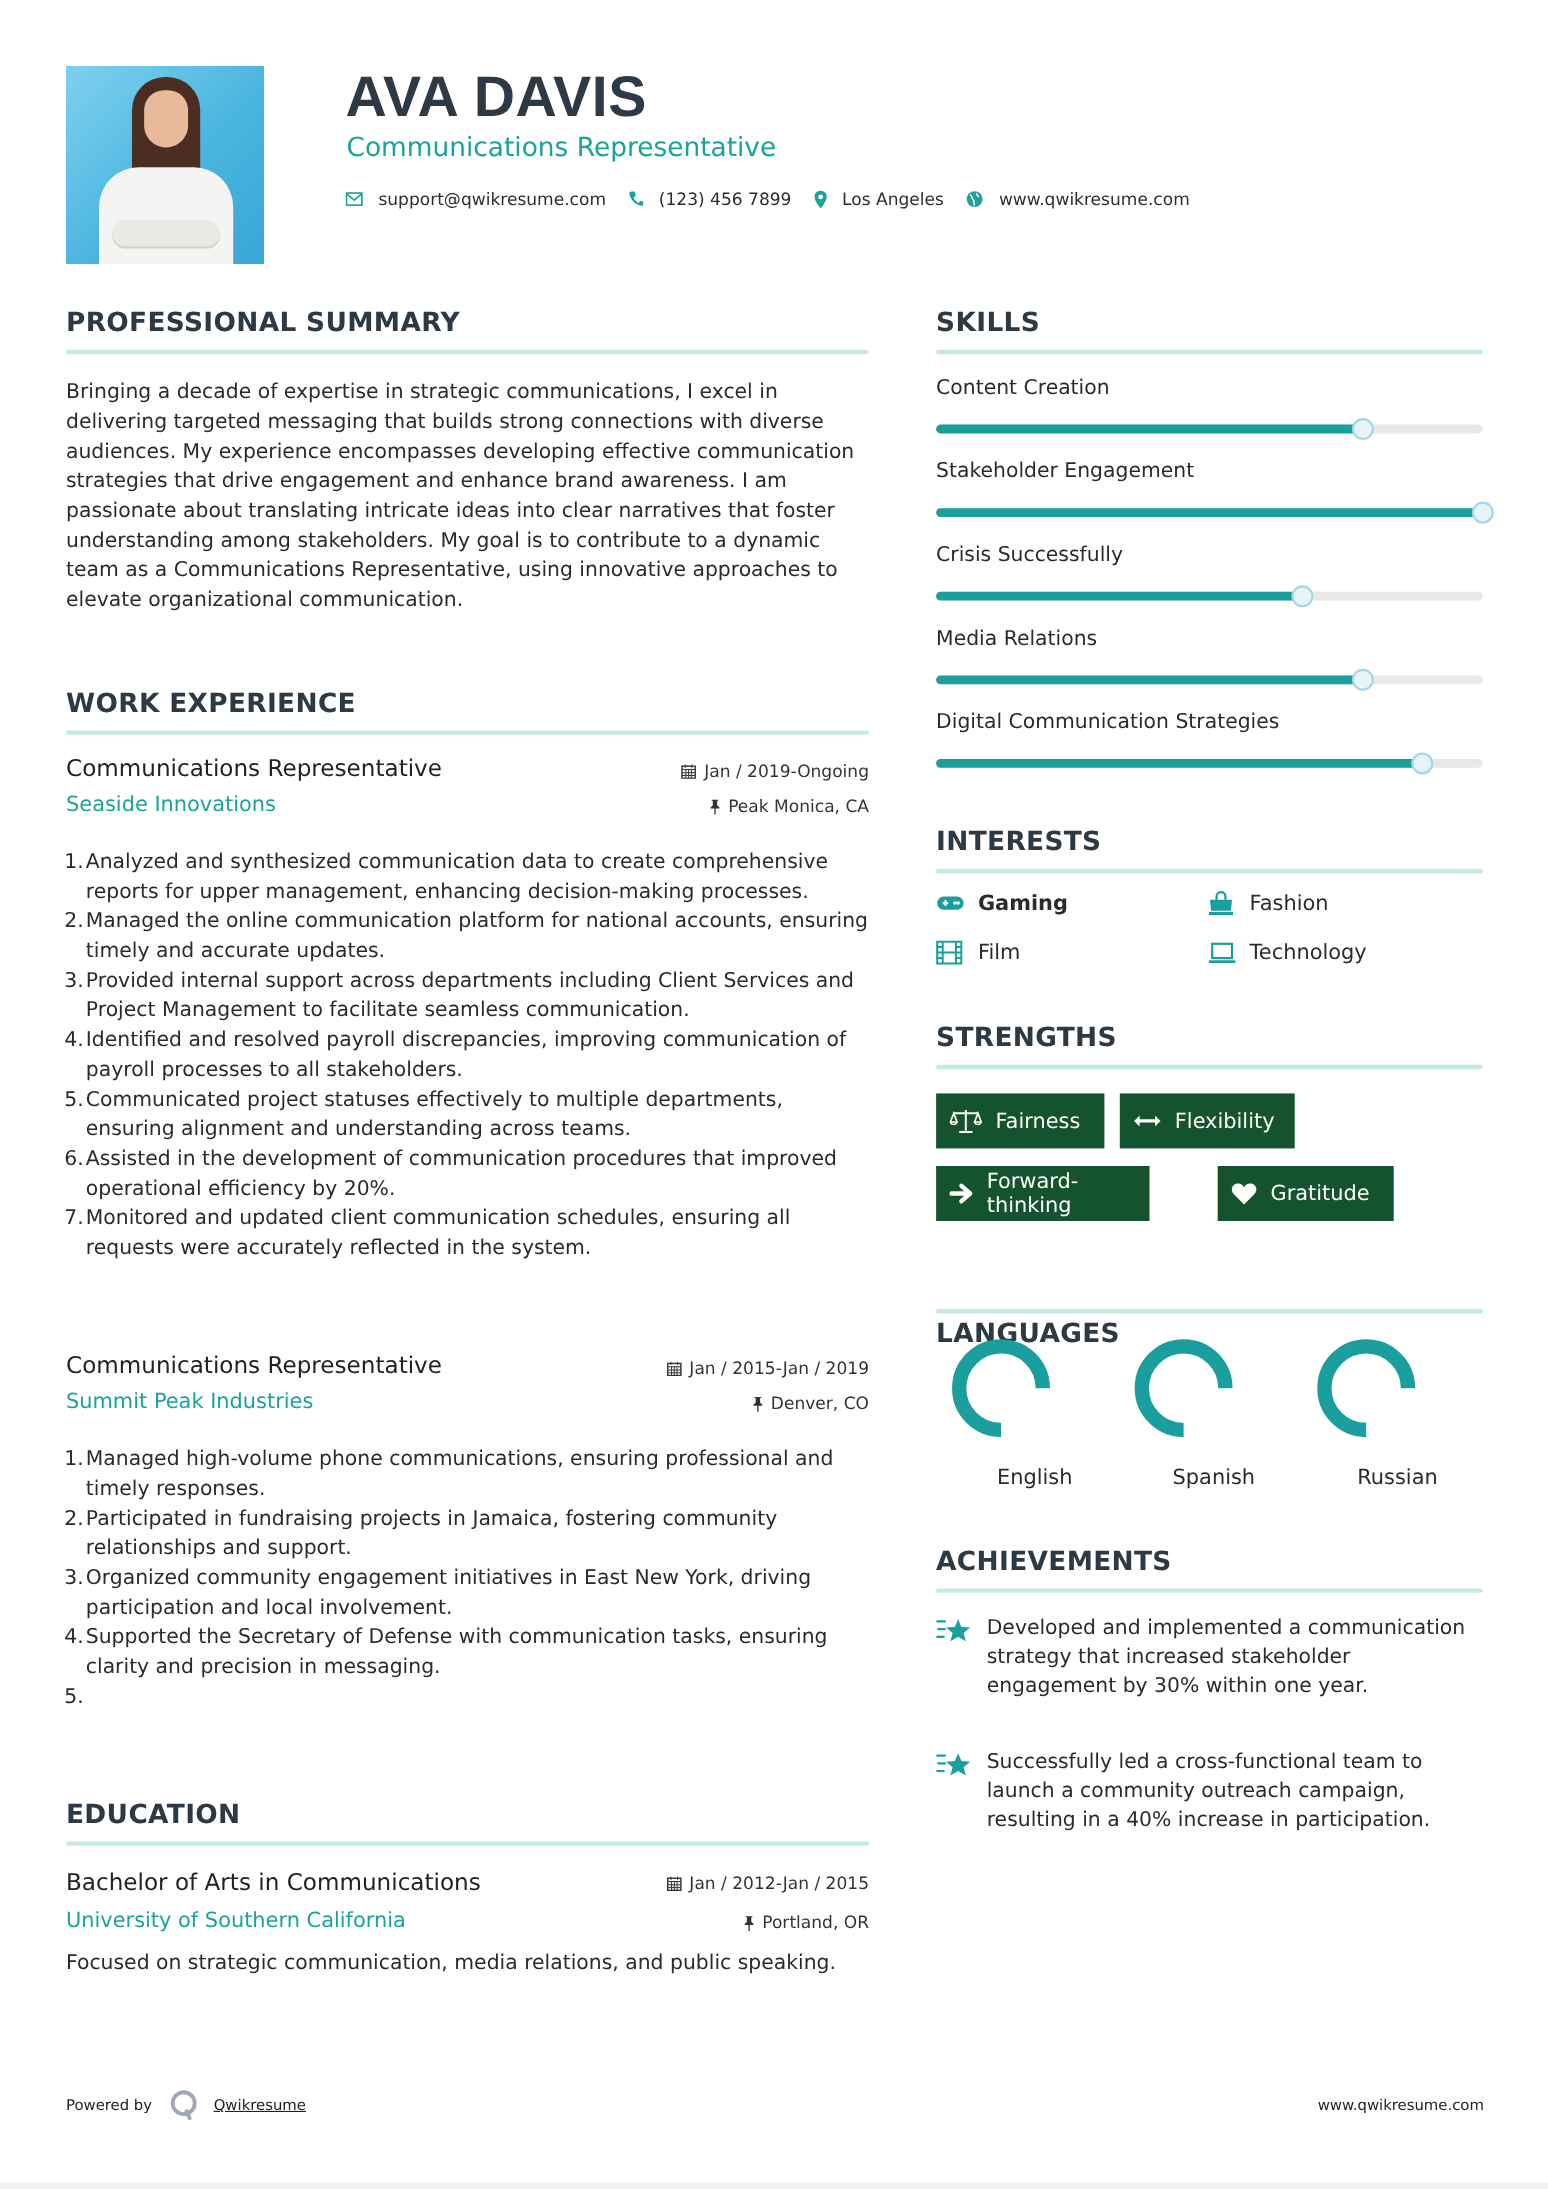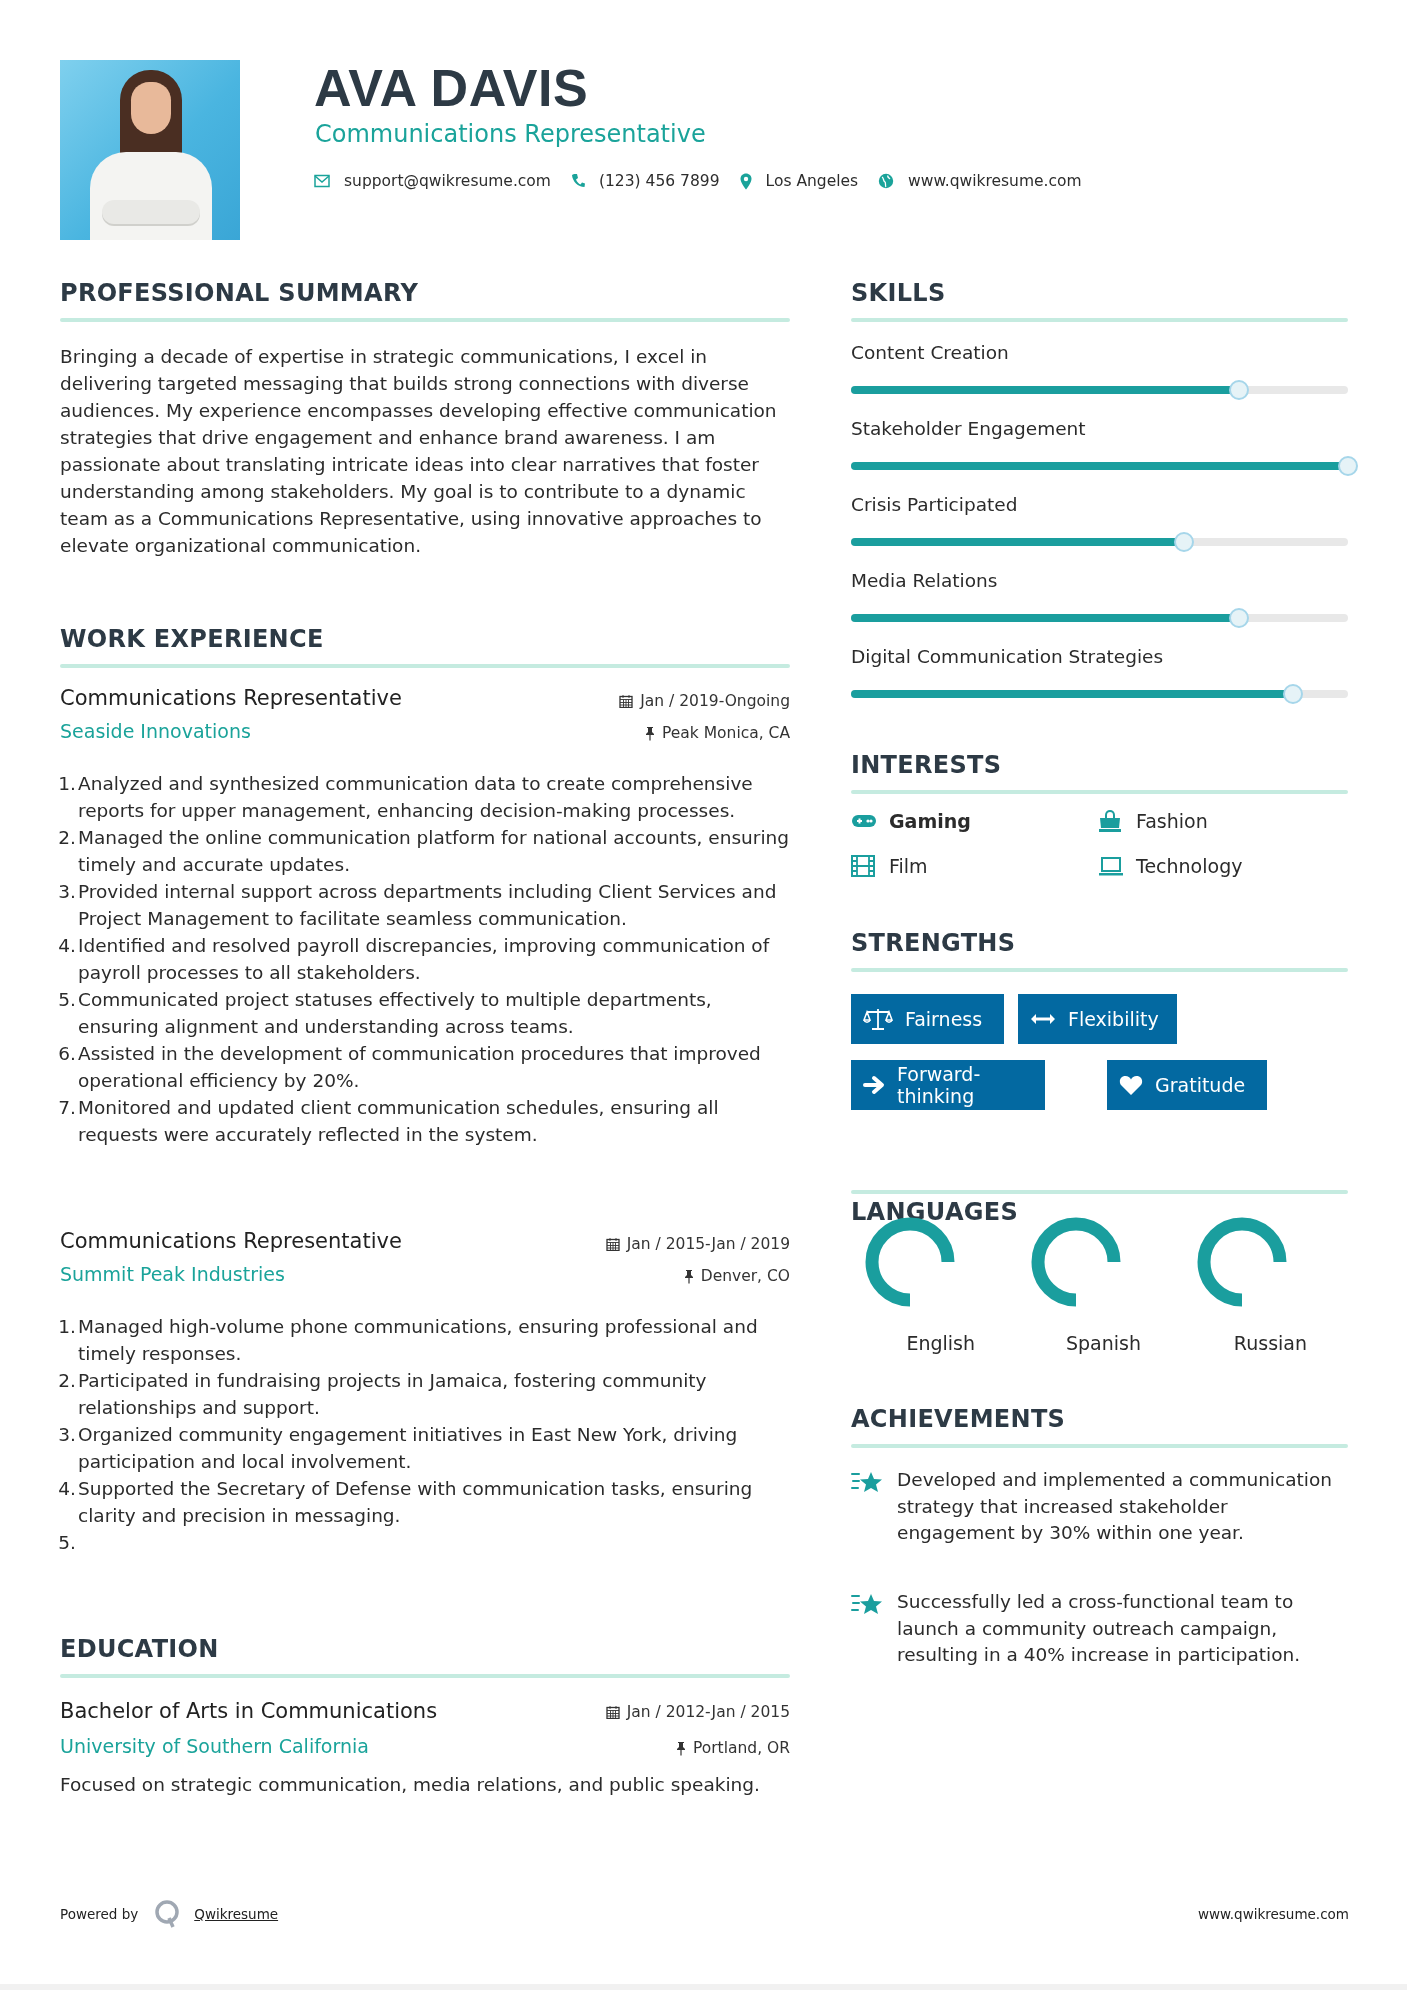--- a/index.html
+++ b/index.html
@@ -42,21 +42,21 @@
   .skill-label { font-size: 18.5px; color: #2b2b2b; line-height: 26px; }
   .track { height: 8px; background: #e8e8e8; border-radius: 4px; position: relative; width: 497px; }
   .fill { position: absolute; left: 0; top: 0; height: 8px; background: #1a9e9e; border-radius: 4px; }
   .knob { position: absolute; top: -6px; width: 20px; height: 20px; margin-left: -10px; border-radius: 50%; background: #e6f3f7; border: 2.5px solid #a6d6ea; }
 
   
   .int-item { display: flex; align-items: center; font-size: 19px; color: #2b2b2b; }
   .int-item .ii { color: #1a9e9e; width: 28px; margin-right: 10px; display: inline-flex; }
 
   
-  .badge { position: absolute; height: 50px; background: #0369a1; color: #fff; display: flex; align-items: center; padding: 0 12px 0 12px; font-size: 19px; }
+  .badge { position: absolute; height: 50px; background: #14532d; color: #fff; display: flex; align-items: center; padding: 0 12px 0 12px; font-size: 19px; }
   .badge .bi { display: inline-flex; margin-right: 12px; color: #fff; }
 
   
   .lang { position: absolute; width: 130px; text-align: right; }
   .lang svg { display: block; margin: 0 auto; }
   .lang .ll { font-size: 19px; color: #2b2b2b; margin-top: 24px; }
 
   
   .ach { display: flex; align-items: flex-start; }
   .ach .ai { width: 34px; margin-right: 12px; padding-top: 2px; display: inline-flex; color: #1a9e9e; }
@@ -235,21 +235,21 @@
   </div>
 </div>
 <div class="abs right" style="top:416px;">
   <div class="skill-label">Stakeholder Engagement</div>
   <div class="track" style="margin-top:20px;">
     <div class="fill" style="width:100%;"></div>
     <div class="knob" style="left:100%;"></div>
   </div>
 </div>
 <div class="abs right" style="top:492px;">
-  <div class="skill-label">Crisis Participated</div>
+  <div class="skill-label">Crisis Successfully</div>
   <div class="track" style="margin-top:20px;">
     <div class="fill" style="width:67%;"></div>
     <div class="knob" style="left:67%;"></div>
   </div>
 </div>
 <div class="abs right" style="top:568px;">
   <div class="skill-label">Media Relations</div>
   <div class="track" style="margin-top:20px;">
     <div class="fill" style="width:78%;"></div>
     <div class="knob" style="left:78%;"></div>

